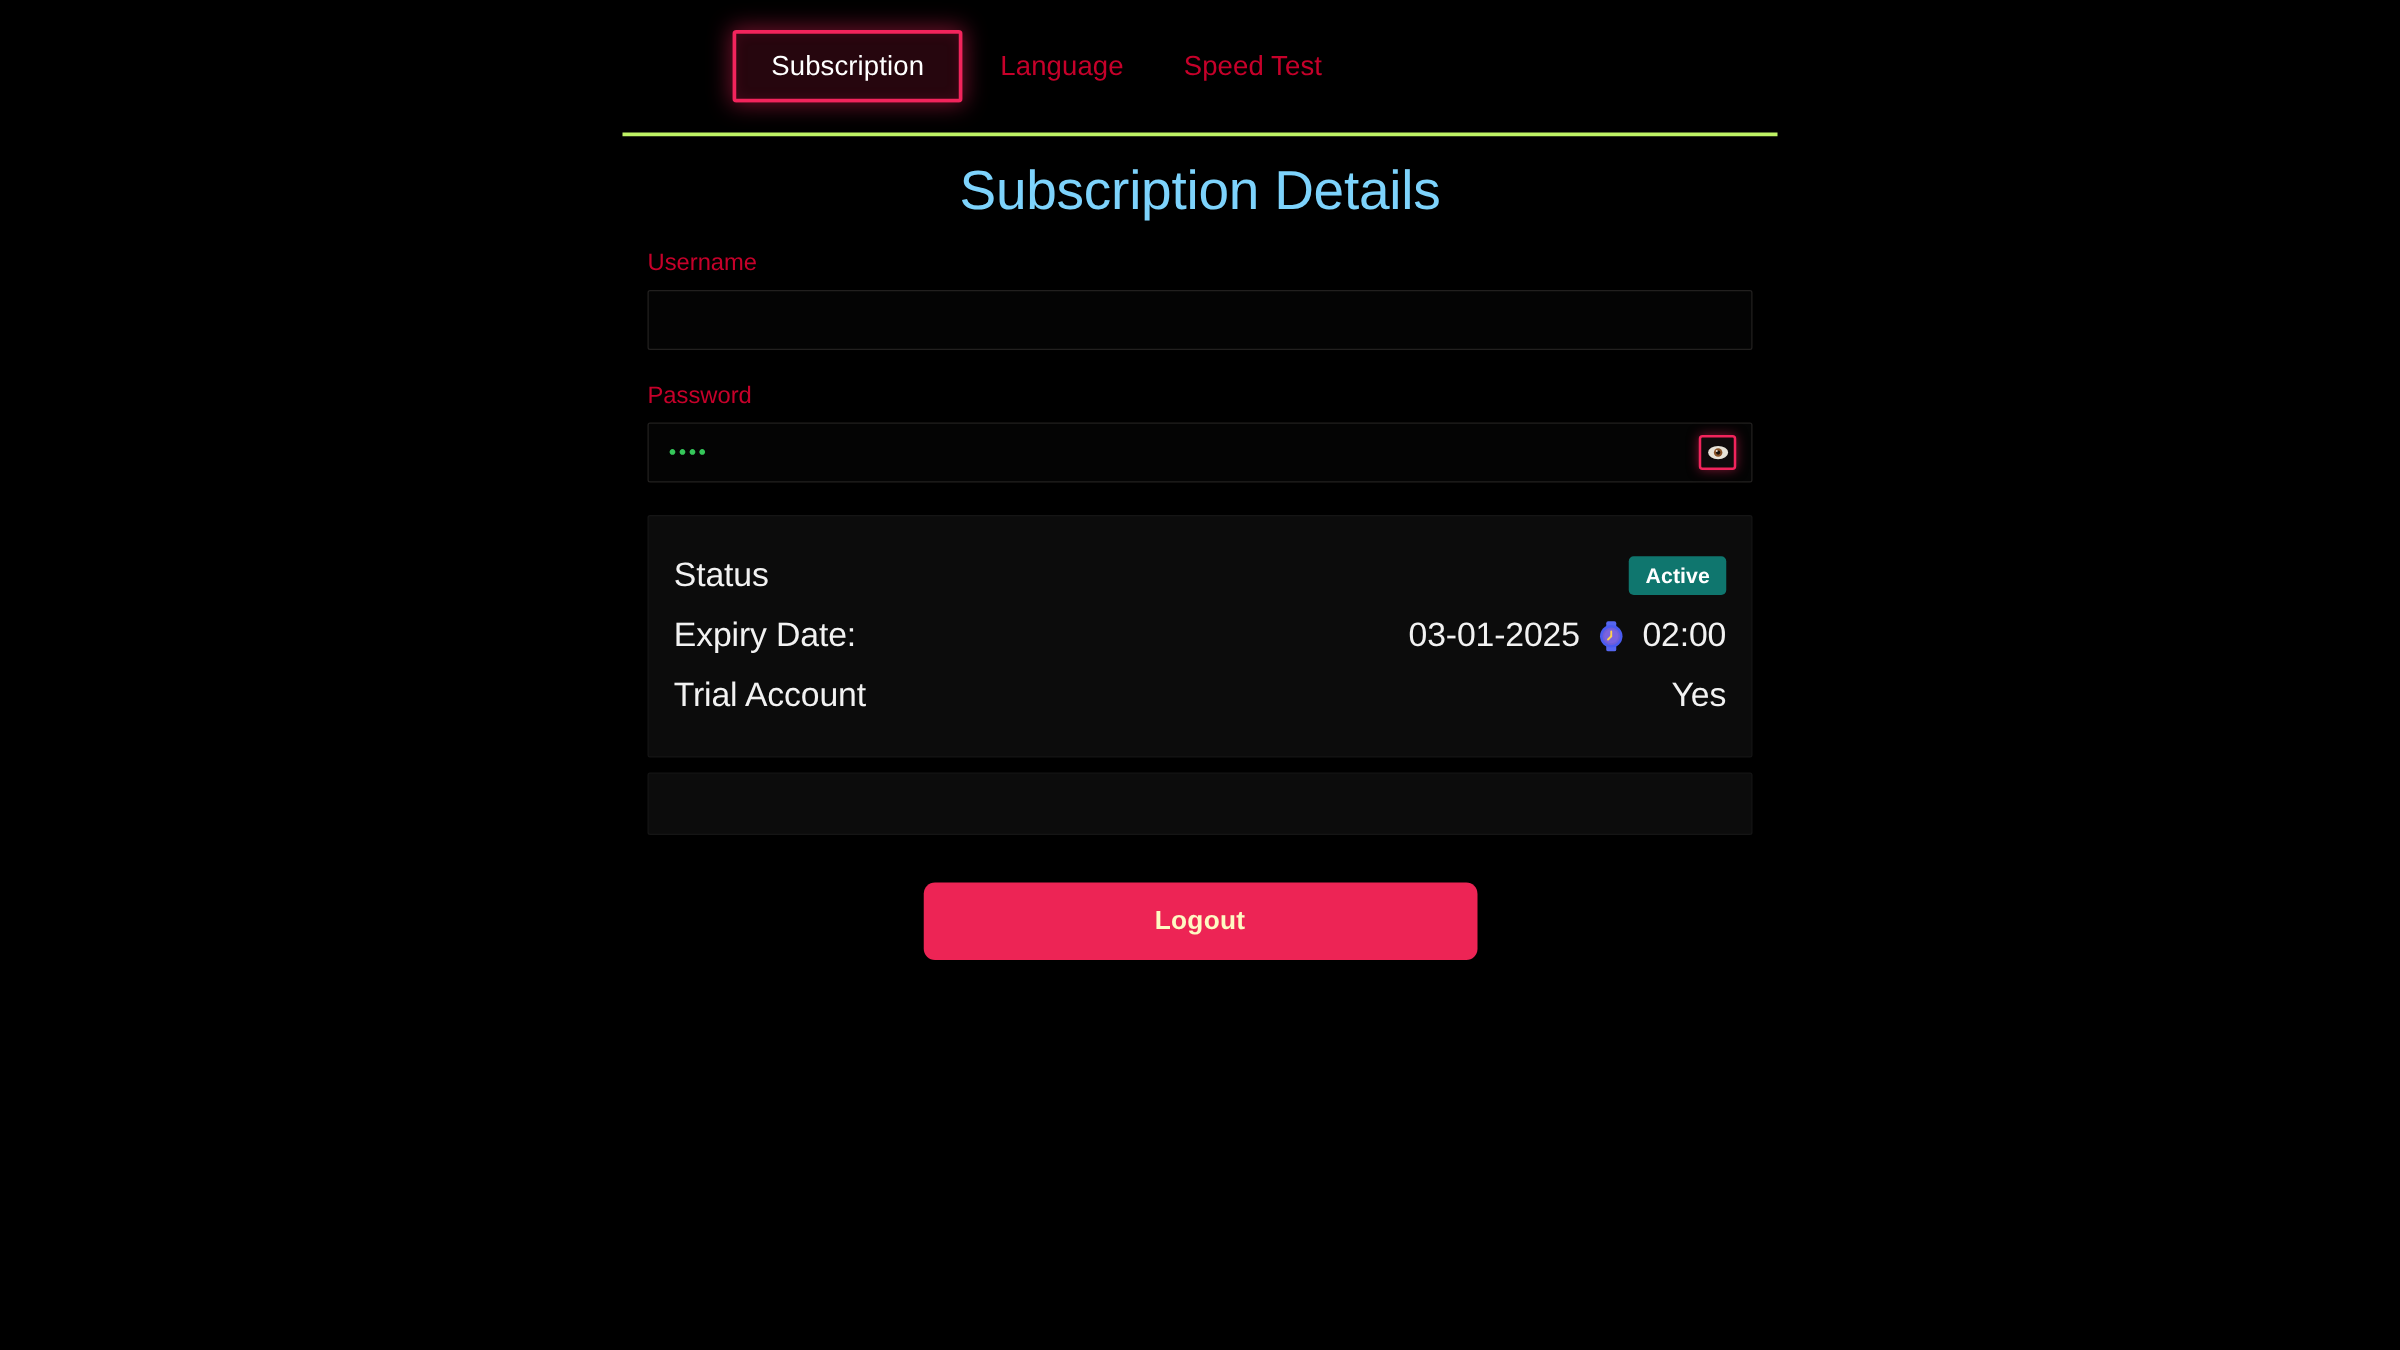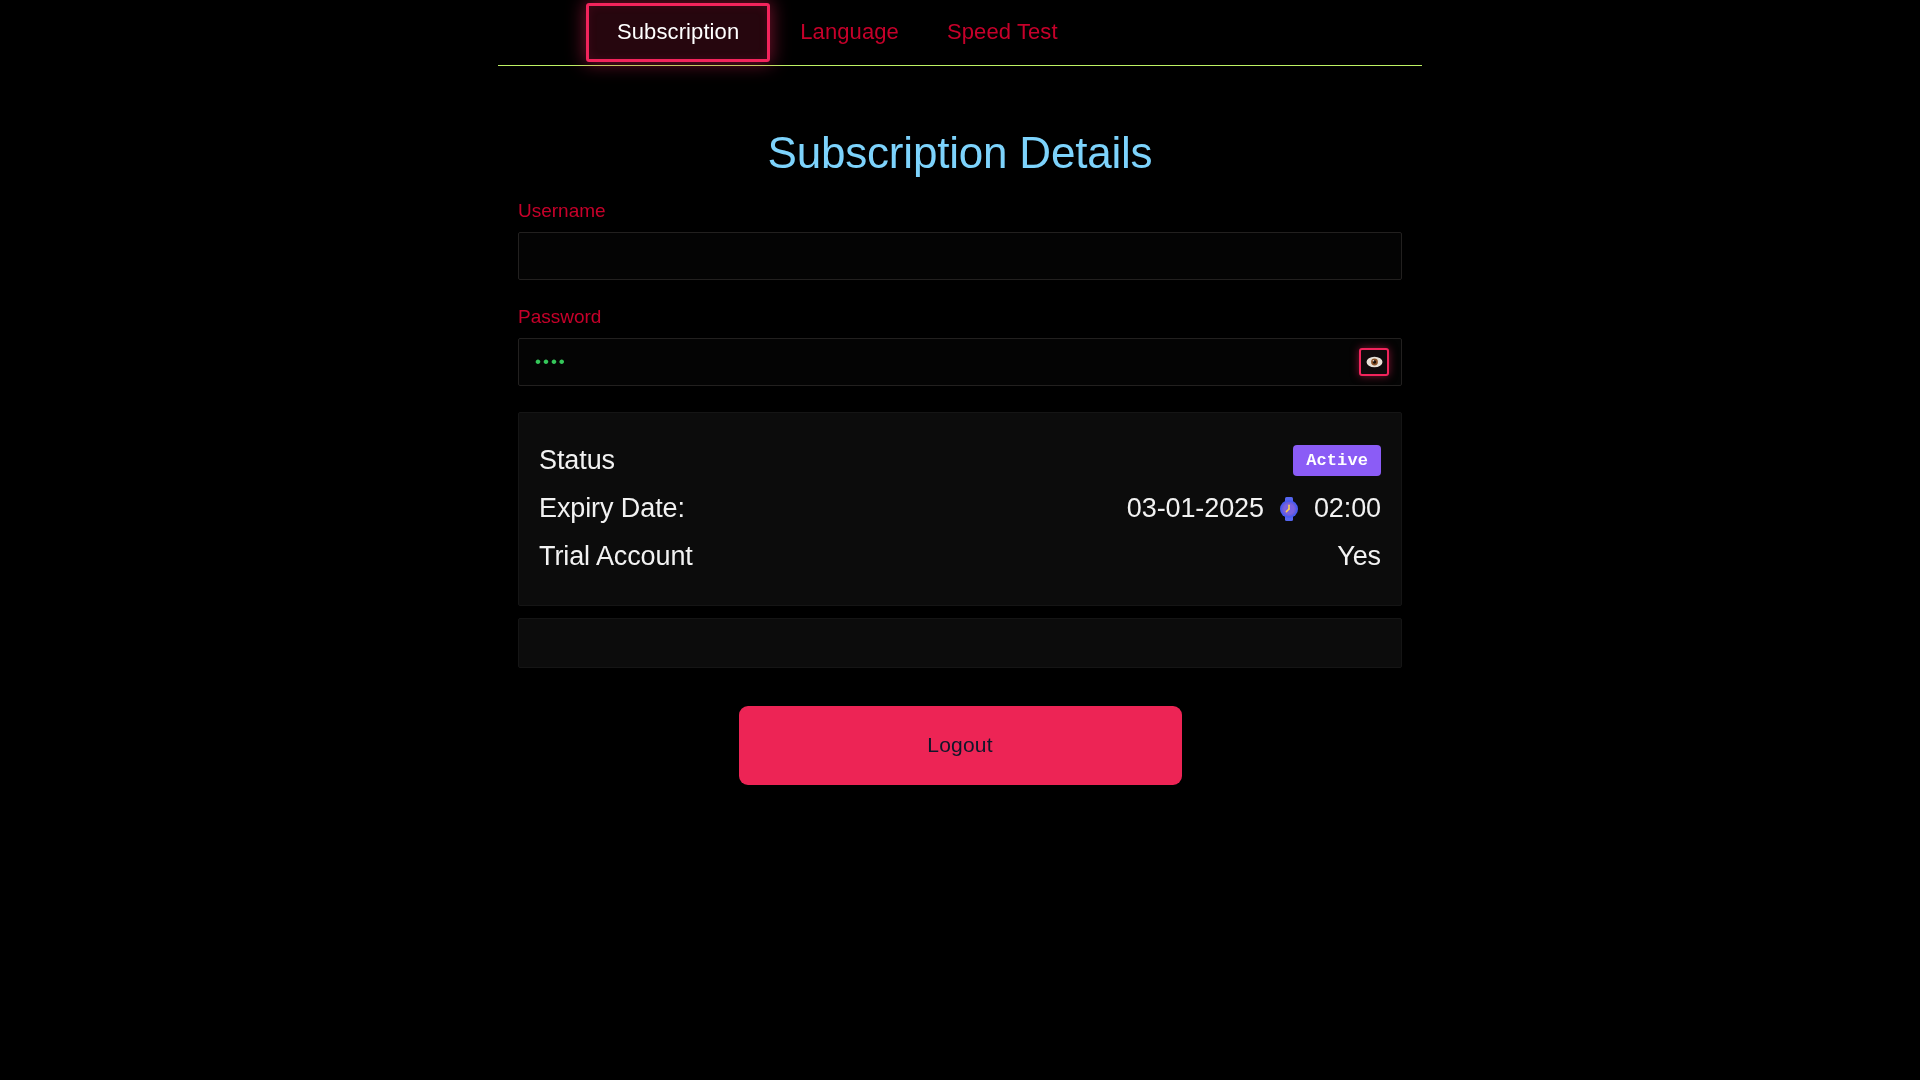--- a/index.html
+++ b/index.html
@@ -19,22 +19,22 @@
     background: #000000;
     position: relative;
   }
 
   
   .tabbar {
     position: absolute;
     left: 498px;
     top: 0px;
     width: 924px;
-    height: 66px;
-    border-bottom: 1px solid #bef264;
+    height: 109px;
+    border-bottom: 3px solid #bef264;
     display: flex;
     align-items: center;
     justify-content: flex-start;
     padding-left: 88px;
     gap: 0px;
   }
 
   .tab {
     font-size: 22px;
     color: #c6002a;
@@ -159,29 +159,28 @@
     color: #f2f2f2;
     font-weight: 400;
     letter-spacing: -0.1px;
     white-space: nowrap;
     display: flex;
     align-items: center;
     gap: 12px;
   }
 
   .badge {
-    background: #8b5cf6;
+    background: #0f766e;
     color: #ffffff;
     font-size: 17px;
     font-weight: bold;
     padding: 6px 13px;
     border-radius: 4px;
     letter-spacing: 0.1px;
     line-height: 1.15;
-    font-family: Liberation Mono, monospace;
   }
 
   .watch-icon {
     width: 26px;
     height: 26px;
     display: inline-block;
     vertical-align: middle;
   }
 
   
@@ -203,28 +202,28 @@
   
   .logout-wrap {
     width: 884px;
     display: flex;
     justify-content: center;
     margin-top: 38px;
   }
 
   .logout-button {
     width: 443px;
-    height: 79px;
+    height: 62px;
     background: #ed2455;
-    color: #0f172a;
+    color: #fef9c3;
     border: none;
     border-radius: 9px;
     font-family: "Liberation Sans", sans-serif;
     font-size: 21px;
-    font-weight: normal;
+    font-weight: bold;
     letter-spacing: 0.2px;
     cursor: pointer;
   }
 </style>
 </head>
 <body>
 
 <div class="app">
 
   <nav class="tabbar">

